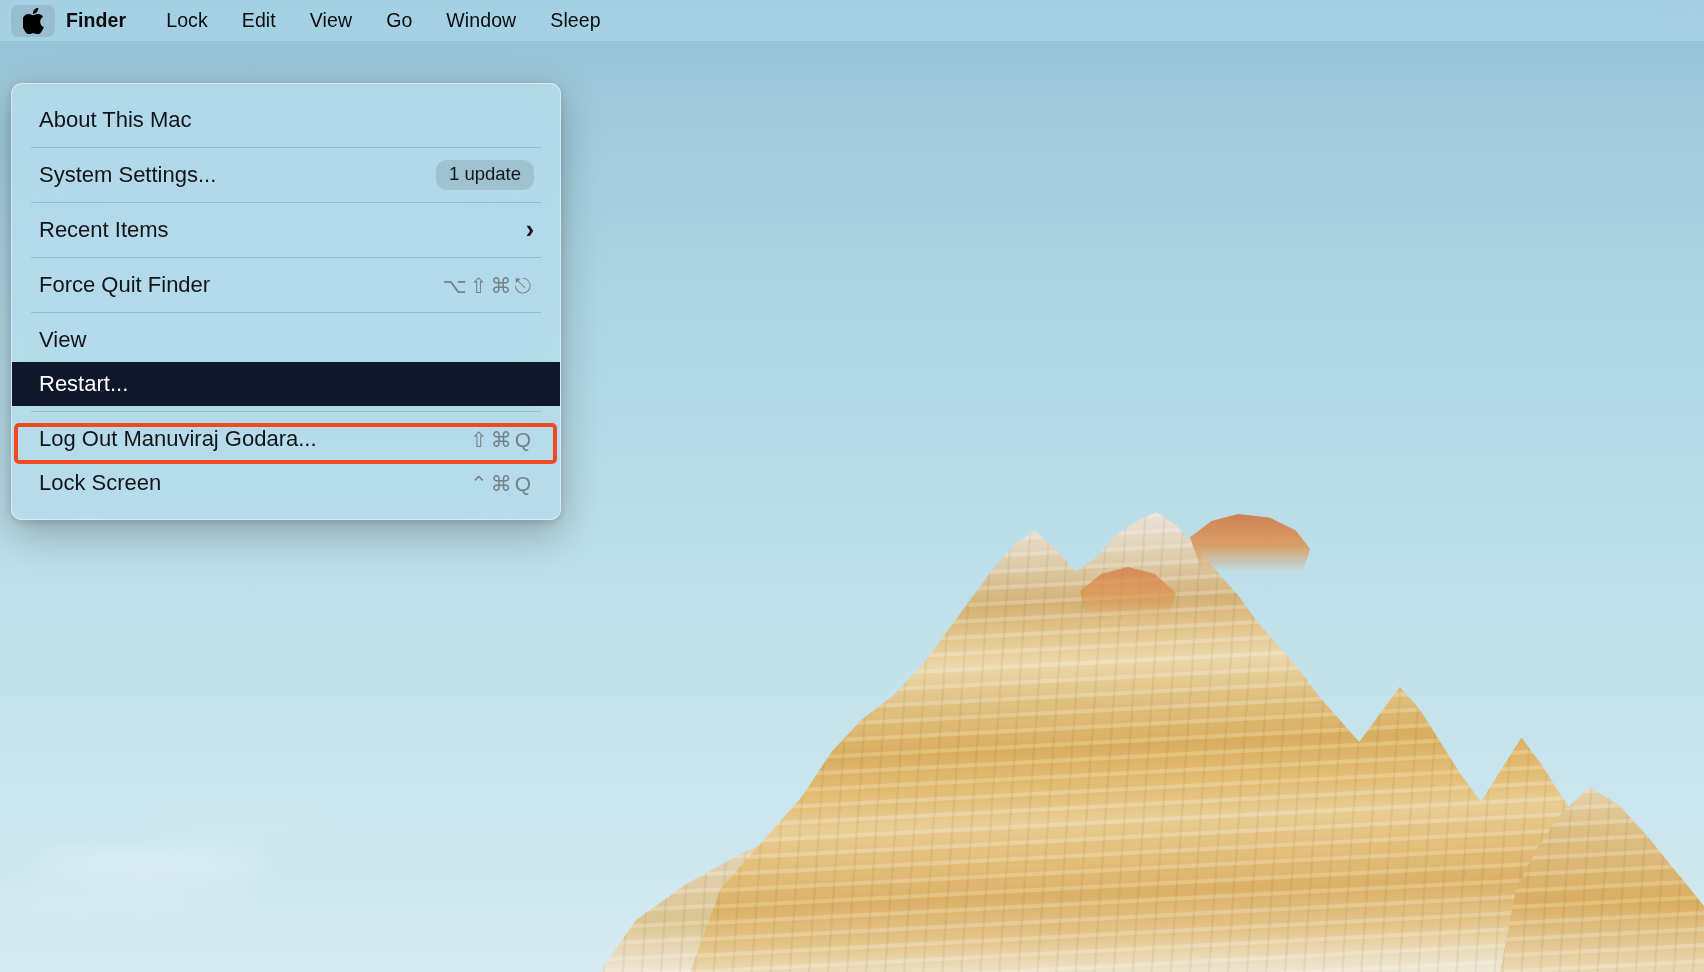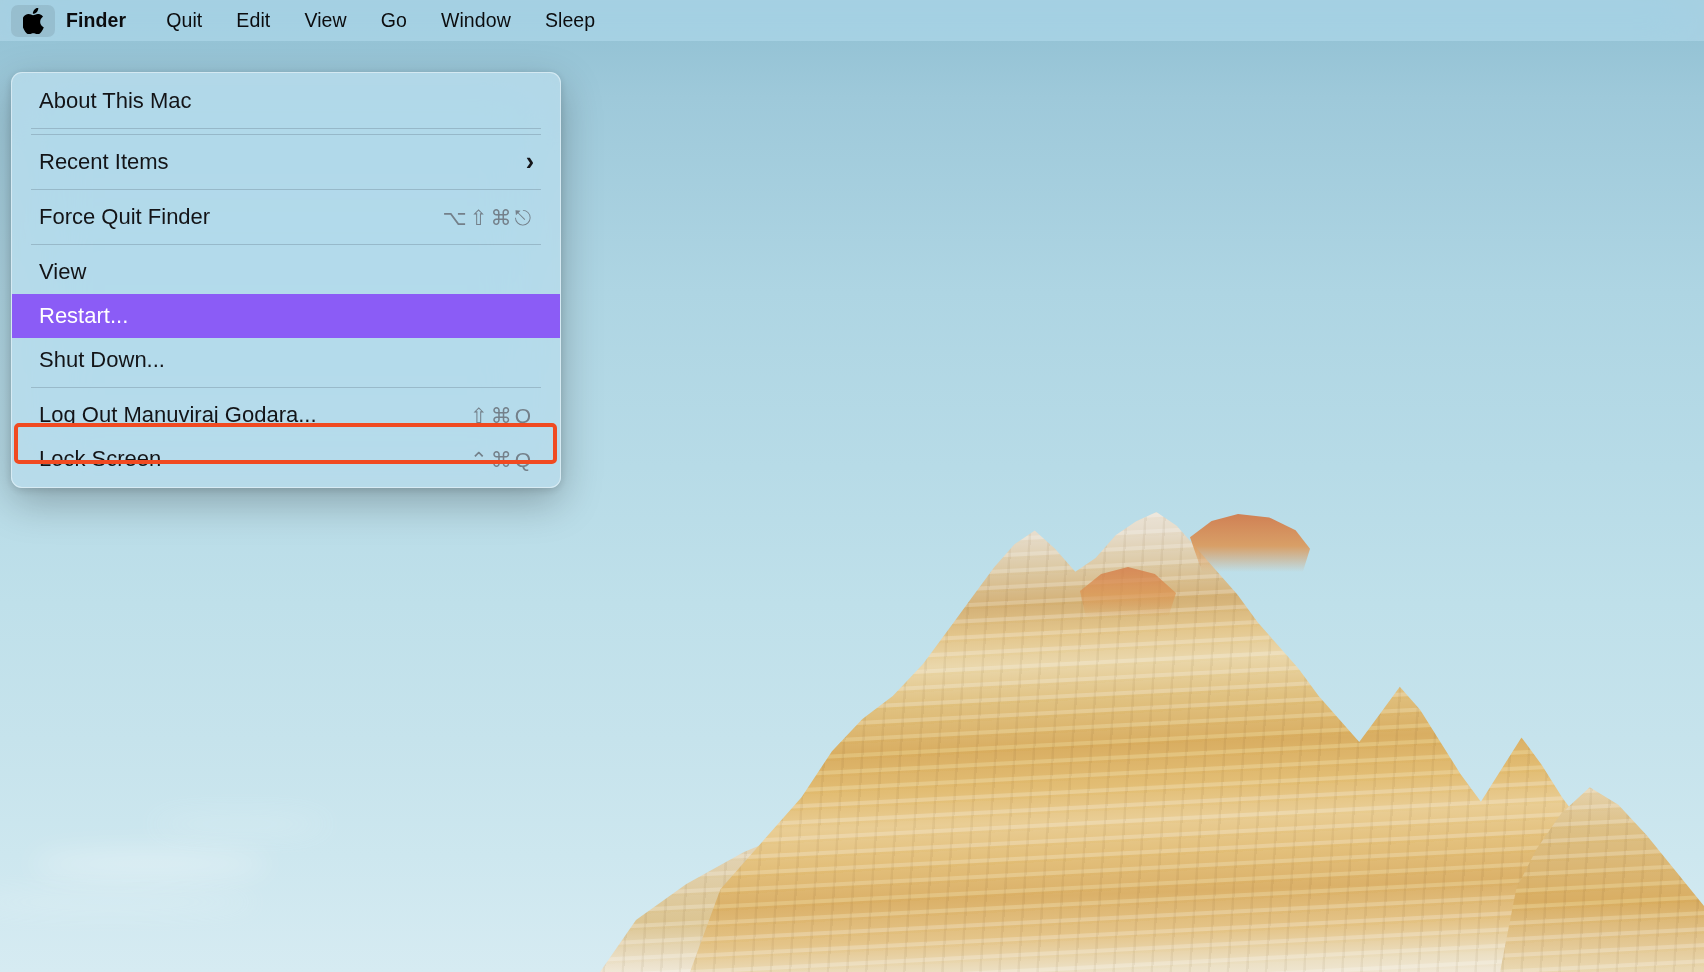--- a/index.html
+++ b/index.html
@@ -164,30 +164,30 @@
     color:#0b0c0e;
     padding:0 17px;
     line-height:1;
     letter-spacing:.1px;
   }
   .mb-item.bold { font-weight:700; padding-left:4px; padding-right:23px; }
 
   
   #apple-menu {
     position:absolute;
-    left:11px; top:72px;
+    left:11px; top:83px;
     width:550px;
     background:rgba(185,218,233,.82);
     backdrop-filter:blur(34px) saturate(170%);
     border-radius:11px;
     border:0.5px solid rgba(255,255,255,.45);
     box-shadow:
       0 14px 40px rgba(0,0,0,.26),
       0 2px 8px rgba(0,0,0,.14);
-    padding:6px 0;
+    padding:14px 0;
     z-index:40;
     user-select:none;
   }
   .menu-row {
     position:relative;
     height:44px;
     display:flex; align-items:center;
     padding:0 26px 0 27px;
     font-size:22px;
     color:#131417;
@@ -219,21 +219,21 @@
     padding:5px 13px 6px;
     line-height:1;
     letter-spacing:0;
   }
   .separator {
     height:1px;
     margin:5px 19px;
     background:rgba(90,110,125,.30);
   }
   .menu-row.selected {
-    background:#8b5cf6;
+    background:#0f172a;
     color:#ffffff;
   }
   .menu-row.selected .label { color:#ffffff; }
 
   
   #annotation-box {
     position:absolute;
     left:14px;
     top:423px;
     width:543px;
@@ -277,36 +277,41 @@
     <div class="mb-apple">
       <span>
         <svg width="21" height="26" viewBox="0 0 170 210" aria-hidden="true">
           <path fill="#000000" d="M139.3 111.6c-.3-27.6 22.5-40.8 23.5-41.5-12.8-18.7-32.7-21.3-39.8-21.6-16.9-1.7-33 10-41.6 10-8.5 0-21.8-9.8-35.8-9.5-18.4.3-35.4 10.7-44.9 27.2-19.1 33.2-4.9 82.4 13.7 109.3 9.1 13.2 19.9 28 34.2 27.5 13.7-.6 18.9-8.9 35.5-8.9s21.3 8.9 35.8 8.6c14.8-.3 24.1-13.4 33.1-26.7 10.4-15.3 14.7-30.1 15-30.9-.3-.1-28.8-11.1-29.1-43.9z"></path>
           <path fill="#000000" d="M112.3 31.4c7.5-9.2 12.6-21.9 11.2-34.6-10.8.4-24 7.2-31.8 16.3-7 8.1-13.1 21.1-11.5 33.5 12.1 1 24.4-6.1 32.1-15.2z"></path>
         </svg>
       </span>
     </div>
 
     <div class="mb-item bold">Finder</div>
-    <div class="mb-item">Quit</div>
+    <div class="mb-item">Lock</div>
     <div class="mb-item">Edit</div>
     <div class="mb-item">View</div>
     <div class="mb-item">Go</div>
     <div class="mb-item">Window</div>
     <div class="mb-item">Sleep</div>
   </div>
 
   <div id="apple-menu">
 
     <div class="menu-row">
       <span class="label">About This Mac</span>
     </div>
 
     <div class="separator"></div>
 
+    <div class="menu-row">
+      <span class="label">System Settings...</span>
+      <span class="spacer"></span>
+      <span class="badge">1 update</span>
+    </div>
 
 
     <div class="separator"></div>
 
     <div class="menu-row">
       <span class="label">Recent Items</span>
       <span class="spacer"></span>
       <span class="chevron">›</span>
     </div>
 
@@ -321,23 +326,20 @@
     <div class="separator"></div>
 
     <div class="menu-row">
       <span class="label">View</span>
     </div>
 
     <div class="menu-row selected">
       <span class="label">Restart...</span>
     </div>
 
-    <div class="menu-row">
-      <span class="label">Shut Down...</span>
-    </div>
 
     <div class="separator"></div>
 
     <div class="menu-row">
       <span class="label">Log Out Manuviraj Godara...</span>
       <span class="spacer"></span>
       <span class="trailing">⇧⌘Q</span>
     </div>
 
     <div class="menu-row">

